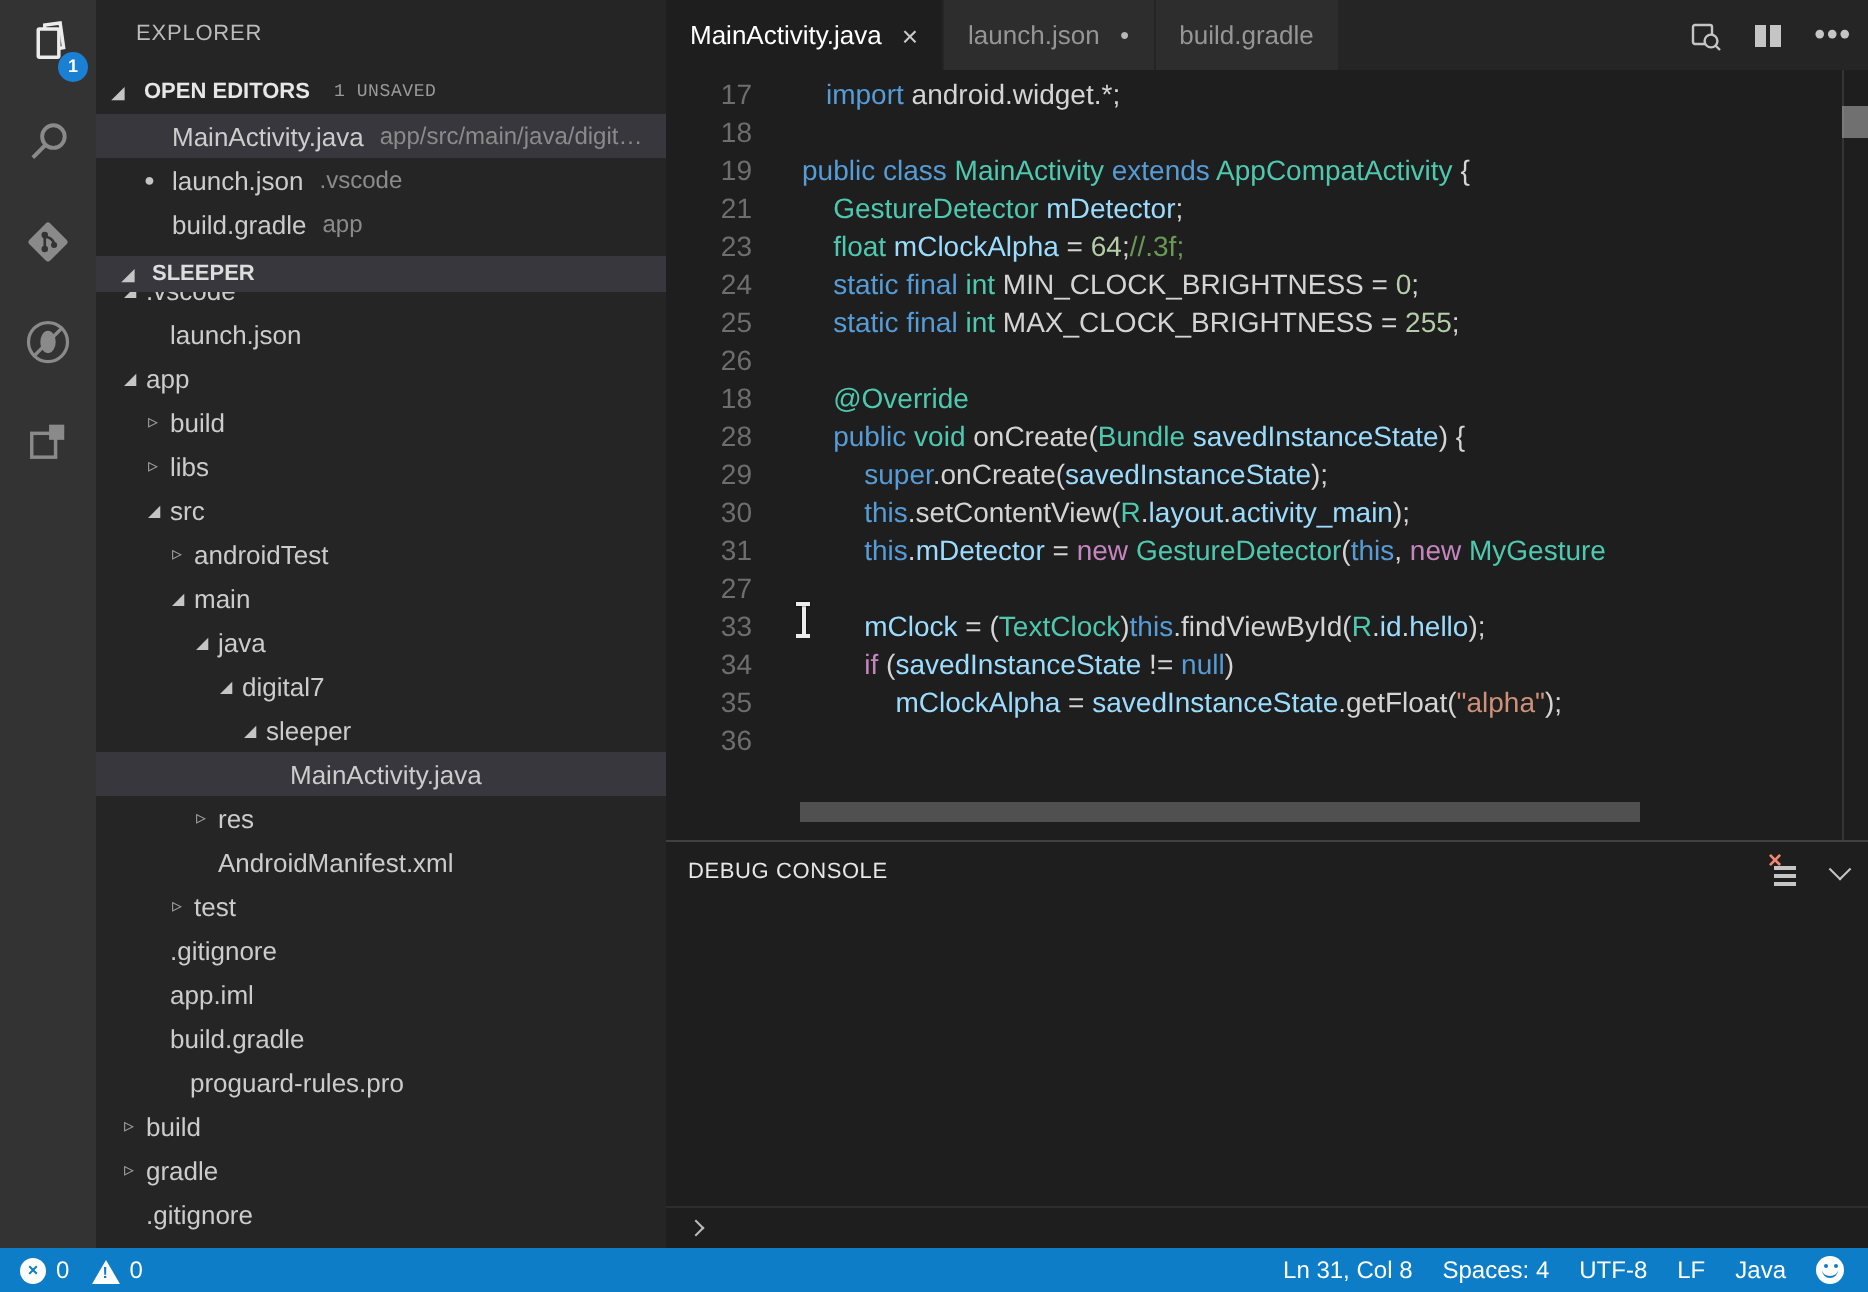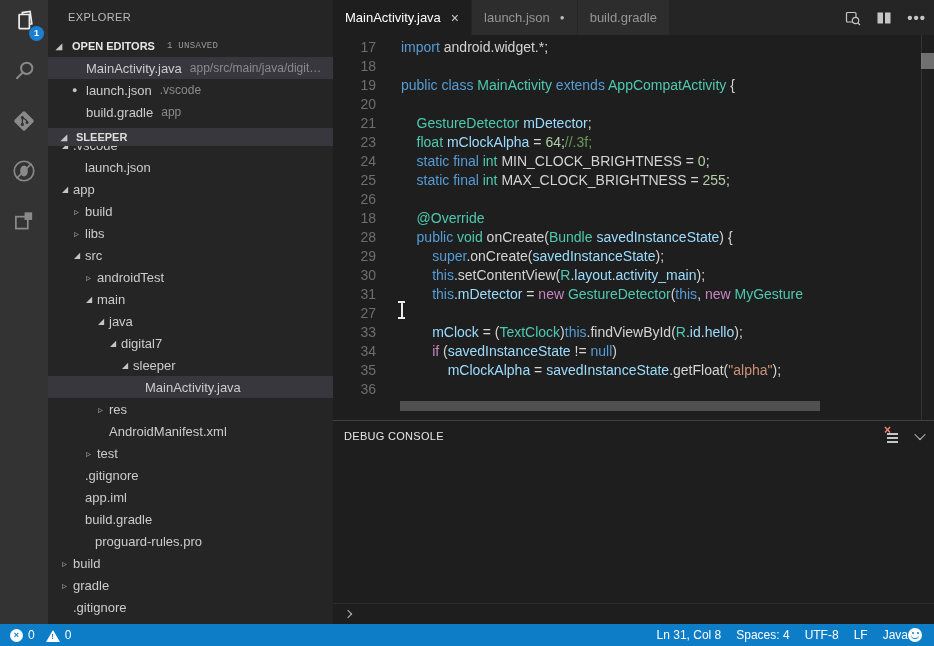--- a/index.html
+++ b/index.html
@@ -102,21 +102,21 @@
   .panel-body { flex:1; }
   .panel-input { height:21px; border-top:1px solid rgba(255,255,255,.07); display:flex;
                  align-items:center; padding-left:12px; }
   .chev-right { width:6px; height:6px; border-top:1.4px solid #bbbbbb;
                 border-right:1.4px solid #bbbbbb; transform:rotate(45deg); }
 
   
   .statusbar { height:22px; background:var(--status_bar_bg,#007acc); display:flex;
                align-items:center; color:#ffffff; font-size:12px; flex:none; }
   .sb-left { display:flex; align-items:center; padding-left:10px; gap:5px; cursor:pointer; }
-  .sb-right { margin-left:auto; display:flex; align-items:center; 
+  .sb-right { margin-left:auto; display:flex; align-items:center; gap:15px;
               padding-right:12px; }
   .sb-item { cursor:pointer; }
   .err-icon { width:13px; height:13px; border-radius:50%; background:#ffffff;
               color:var(--status_bar_bg,#007acc); font-size:9px; font-weight:bold;
               line-height:13px; text-align:center; display:inline-block; }
   .warn-wrap { position:relative; width:14px; height:13px; margin-left:6px; }
   .warn-tri { position:absolute; left:0; bottom:0; width:0; height:0;
               border-left:7px solid transparent; border-right:7px solid transparent;
               border-bottom:12px solid #ffffff; }
   .warn-bang { position:absolute; left:5.5px; top:3px; color:var(--status_bar_bg,#007acc);
@@ -336,24 +336,23 @@
               <rect x="1.5" y="2.5" width="5.5" height="11" fill="#c5c5c5"></rect>
               <rect x="9" y="2.5" width="5.5" height="11" fill="#c5c5c5"></rect>
             </svg>
           </span>
           <span class="more-dots">•••</span>
         </div>
       </div>
 
       <div class="editor">
         <div id="code">
-            <div class="code-line"><span class="ln">17</span><span class="lc"><span style="color: rgb(86, 156, 214);">import</span><span style="color: rgb(212, 212, 212);"> android.widget.*;</span></span></div>
+            <div class="code-line"><span class="ln">17</span><span class="lc"><span style="color: rgb(86, 156, 214); margin-left: 12px;">import</span><span style="color: rgb(212, 212, 212);"> android.widget.*;</span></span></div>
             <div class="code-line"><span class="ln">18</span><span class="lc"></span></div>
             <div class="code-line"><span class="ln">19</span><span class="lc"><span style="color: rgb(86, 156, 214);">public</span><span style="color: rgb(212, 212, 212);"> </span><span style="color: rgb(86, 156, 214);">class</span><span style="color: rgb(212, 212, 212);"> </span><span style="color: rgb(78, 201, 176);">MainActivity</span><span style="color: rgb(212, 212, 212);"> </span><span style="color: rgb(86, 156, 214);">extends</span><span style="color: rgb(212, 212, 212);"> </span><span style="color: rgb(78, 201, 176);">AppCompatActivity</span><span style="color: rgb(212, 212, 212);"> {</span></span></div>
-            <div class="code-line"><span class="ln">20</span><span class="lc"></span></div>
             <div class="code-line"><span class="ln">21</span><span class="lc"><span style="color: rgb(212, 212, 212);">    </span><span style="color: rgb(78, 201, 176);">GestureDetector</span><span style="color: rgb(212, 212, 212);"> </span><span style="color: rgb(156, 220, 254);">mDetector</span><span style="color: rgb(212, 212, 212);">;</span></span></div>
             <div class="code-line"><span class="ln">23</span><span class="lc"><span style="color: rgb(212, 212, 212);">    </span><span style="color: rgb(78, 201, 176);">float</span><span style="color: rgb(212, 212, 212);"> </span><span style="color: rgb(156, 220, 254);">mClockAlpha</span><span style="color: rgb(212, 212, 212);"> = </span><span style="color: rgb(181, 206, 168);">64</span><span style="color: rgb(212, 212, 212);">;</span><span style="color: rgb(106, 153, 85);">//.3f;</span></span></div>
             <div class="code-line"><span class="ln">24</span><span class="lc"><span style="color: rgb(212, 212, 212);">    </span><span style="color: rgb(86, 156, 214);">static</span><span style="color: rgb(212, 212, 212);"> </span><span style="color: rgb(86, 156, 214);">final</span><span style="color: rgb(212, 212, 212);"> </span><span style="color: rgb(78, 201, 176);">int</span><span style="color: rgb(212, 212, 212);"> MIN_CLOCK_BRIGHTNESS = </span><span style="color: rgb(181, 206, 168);">0</span><span style="color: rgb(212, 212, 212);">;</span></span></div>
             <div class="code-line"><span class="ln">25</span><span class="lc"><span style="color: rgb(212, 212, 212);">    </span><span style="color: rgb(86, 156, 214);">static</span><span style="color: rgb(212, 212, 212);"> </span><span style="color: rgb(86, 156, 214);">final</span><span style="color: rgb(212, 212, 212);"> </span><span style="color: rgb(78, 201, 176);">int</span><span style="color: rgb(212, 212, 212);"> MAX_CLOCK_BRIGHTNESS = </span><span style="color: rgb(181, 206, 168);">255</span><span style="color: rgb(212, 212, 212);">;</span></span></div>
             <div class="code-line"><span class="ln">26</span><span class="lc"></span></div>
             <div class="code-line"><span class="ln">18</span><span class="lc"><span style="color: rgb(212, 212, 212);">    </span><span style="color: rgb(78, 201, 176);">@Override</span></span></div>
             <div class="code-line"><span class="ln">28</span><span class="lc"><span style="color: rgb(212, 212, 212);">    </span><span style="color: rgb(86, 156, 214);">public</span><span style="color: rgb(212, 212, 212);"> </span><span style="color: rgb(78, 201, 176);">void</span><span style="color: rgb(212, 212, 212);"> onCreate(</span><span style="color: rgb(78, 201, 176);">Bundle</span><span style="color: rgb(212, 212, 212);"> </span><span style="color: rgb(156, 220, 254);">savedInstanceState</span><span style="color: rgb(212, 212, 212);">) {</span></span></div>
             <div class="code-line"><span class="ln">29</span><span class="lc"><span style="color: rgb(212, 212, 212);">        </span><span style="color: rgb(86, 156, 214);">super</span><span style="color: rgb(212, 212, 212);">.onCreate(</span><span style="color: rgb(156, 220, 254);">savedInstanceState</span><span style="color: rgb(212, 212, 212);">);</span></span></div>
             <div class="code-line"><span class="ln">30</span><span class="lc"><span style="color: rgb(212, 212, 212);">        </span><span style="color: rgb(86, 156, 214);">this</span><span style="color: rgb(212, 212, 212);">.setContentView(</span><span style="color: rgb(78, 201, 176);">R</span><span style="color: rgb(212, 212, 212);">.</span><span style="color: rgb(156, 220, 254);">layout</span><span style="color: rgb(212, 212, 212);">.</span><span style="color: rgb(156, 220, 254);">activity_main</span><span style="color: rgb(212, 212, 212);">);</span></span></div>
             <div class="code-line"><span class="ln">31</span><span class="lc"><span style="color: rgb(212, 212, 212);">        </span><span style="color: rgb(86, 156, 214);">this</span><span style="color: rgb(212, 212, 212);">.</span><span style="color: rgb(156, 220, 254);">mDetector</span><span style="color: rgb(212, 212, 212);"> = </span><span style="color: rgb(197, 134, 192);">new</span><span style="color: rgb(212, 212, 212);"> </span><span style="color: rgb(78, 201, 176);">GestureDetector</span><span style="color: rgb(212, 212, 212);">(</span><span style="color: rgb(86, 156, 214);">this</span><span style="color: rgb(212, 212, 212);">, </span><span style="color: rgb(197, 134, 192);">new</span><span style="color: rgb(212, 212, 212);"> </span><span style="color: rgb(78, 201, 176);">MyGesture</span></span></div>

